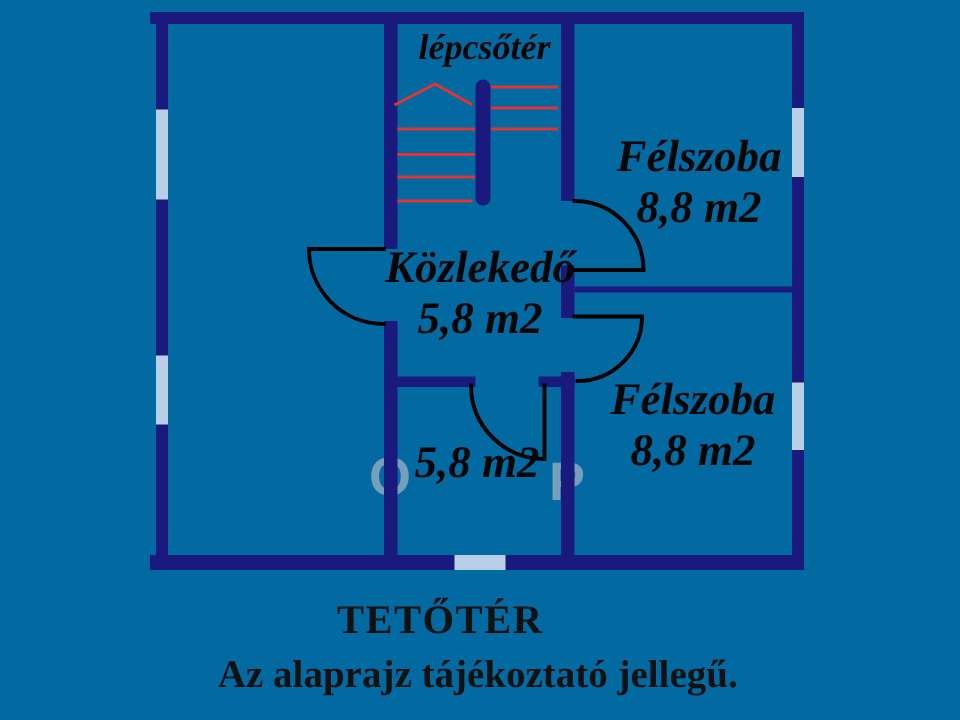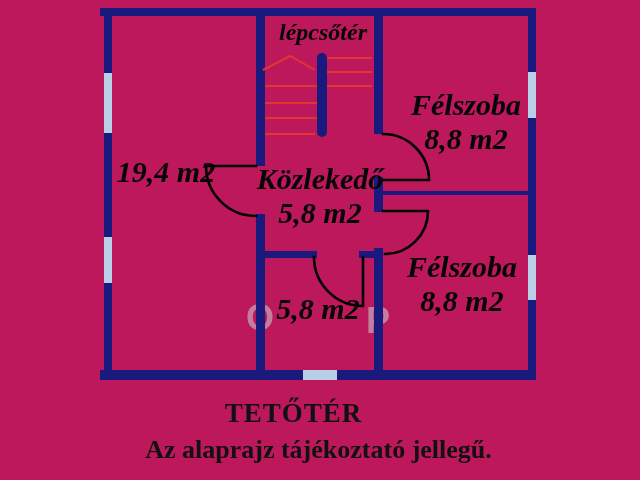--- a/index.html
+++ b/index.html
@@ -1,17 +1,17 @@
 <!DOCTYPE html>
 <html style="--wall: #1a1a7e; --window: #b9cfe8; --stairs: #e23434; --door: #000000;"><head>
 <meta charset="utf-8">
 <style>
   html,body{margin:0;padding:0;background:#ffffff;}
   .plan{
-    position:relative;width:640px;height:480px;background:#be185d;
+    position:relative;width:640px;height:480px;background:#0369a1;
     font-family:"Liberation Serif",serif;overflow:hidden;
   }
   .plan svg{position:absolute;left:0;top:0;z-index:2;}
   .wall{fill:var(--wall,#1a1a7e);}
   .window{fill:var(--window,#b9cfe8);}
   .door{stroke:var(--door,#000000);stroke-width:2.6;fill:none;stroke-linecap:square;}
   .stair{stroke:var(--stairs,#e23434);stroke-width:2;fill:none;}
   .room{
     position:absolute;z-index:3;text-align:center;color:#060606;
     font-weight:bold;font-style:italic;font-size:30px;line-height:34px;white-space:nowrap;
@@ -77,21 +77,20 @@
   <div class="room small" style="left:256px;top:17px;width:134px;">
     <div>lépcsőtér</div>
   </div>
 
   <div class="room" style="left:398px;top:88px;width:136px;">
     <div>Félszoba</div>
     <div>8,8 m2</div>
   </div>
 
   <div class="room" style="left:108px;top:155px;width:116px;">
-    <div>19,4 m2</div>
   </div>
 
   <div class="room" style="left:256px;top:162px;width:128px;">
     <div>Közlekedő</div>
     <div>5,8 m2</div>
   </div>
 
   <div class="room" style="left:394px;top:250px;width:136px;">
     <div>Félszoba</div>
     <div>8,8 m2</div>

